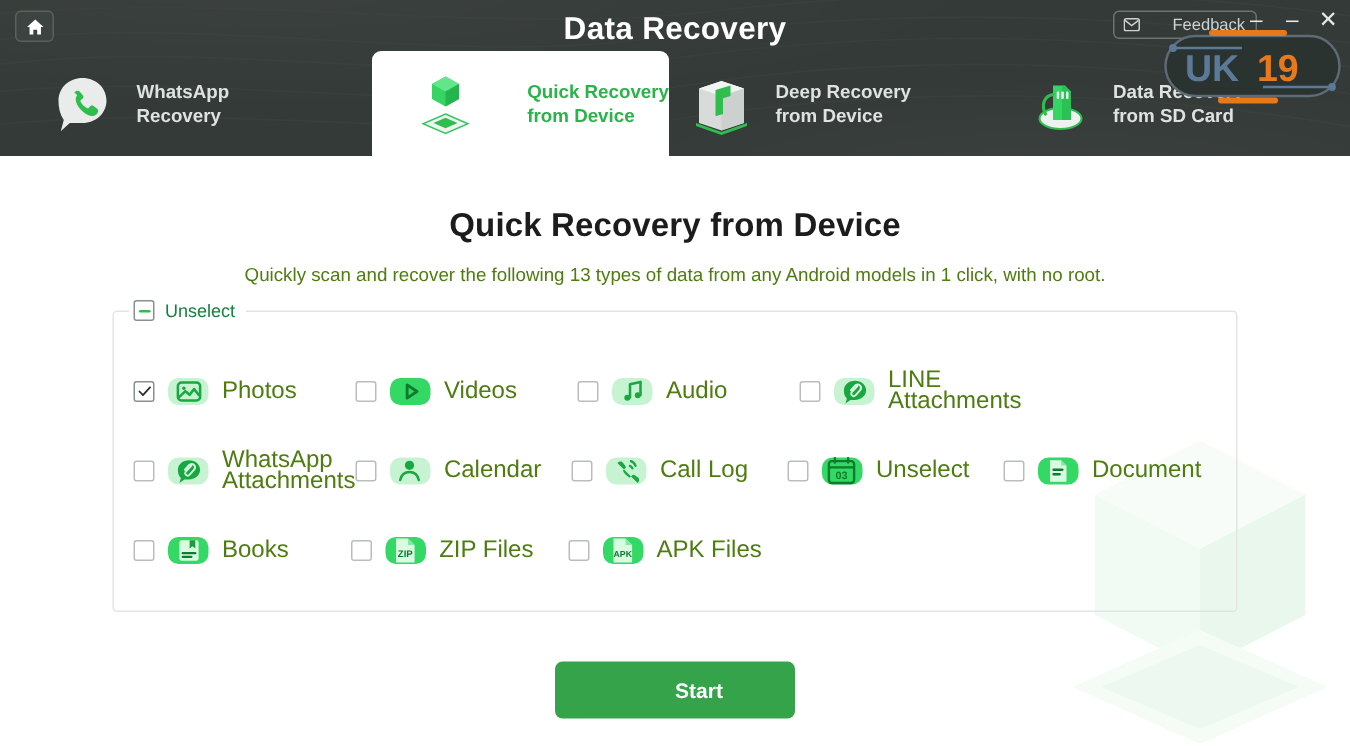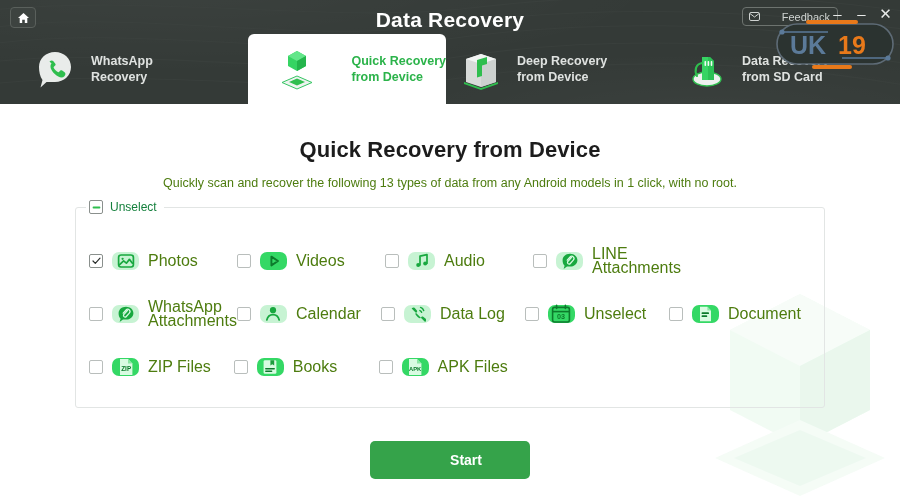--- a/index.html
+++ b/index.html
@@ -444,21 +444,21 @@
 
           <div class="cell c2">
             <span class="cbx"></span>
             <span class="appicon soft">
               <svg width="18" height="18" viewBox="0 0 18 18">
                 <path d="M3.6 3.6 c1.5-1.5 2.9-1.1 3.6-.2 l1.7 2.2 c.5.6.4 1.2-.2 1.7 l-1 1 c-.4.4-.4.7-.1 1.2 c.8 1.5 2.2 2.8 3.7 3.6 c.5.3.8.2 1.2-.2 l1-1 c.5-.6 1.1-.6 1.7-.1 l2.2 1.6 c.9.7 1.2 2.1-.3 3.6" fill="#18a83f"></path>
                 <path d="M12.6 2.4 c1.5.5 2.6 1.7 3.1 3.2" fill="none" stroke="#18a83f" stroke-width="1.5" stroke-linecap="round"></path>
                 <path d="M11.9 5.6 c.8.3 1.4.9 1.7 1.7" fill="none" stroke="#18a83f" stroke-width="1.5" stroke-linecap="round"></path>
               </svg>
             </span>
-            <span class="cell-label">Data Log</span>
+            <span class="cell-label">Call Log</span>
           </div>
 
           <div class="cell c3">
             <span class="cbx"></span>
             <span class="appicon solid">
               <svg width="22" height="22" viewBox="0 0 22 22">
                 <rect x="2.6" y="4.4" width="16.8" height="14.6" rx="2" fill="none" stroke="#0d7a2c" stroke-width="1.6"></rect>
                 <path d="M2.6 8.6 L19.4 8.6" fill="none" stroke="#0d7a2c" stroke-width="1.6"></path>
                 <path d="M6.6 2.4 L6.6 5.4 M15.4 2.4 L15.4 5.4" stroke="#0d7a2c" stroke-width="1.6" stroke-linecap="round"></path>
                 <text x="11" y="16.4" text-anchor="middle" font-family="'Liberation Sans',sans-serif" font-size="7.2" font-weight="bold" fill="#0d7a2c">03</text>
@@ -476,44 +476,44 @@
                 <path d="M6.4 8.2 L12.2 8.2 M6.4 11.2 L10.4 11.2" stroke="#0d7a2c" stroke-width="1.7" stroke-linecap="round"></path>
               </svg>
             </span>
             <span class="cell-label">Document</span>
           </div>
 
         </div>
 
         <div class="grow">
 
+          <div class="cell c0">
+            <span class="cbx"></span>
+            <span class="appicon solid">
+              <svg width="18" height="18" viewBox="0 0 18 18">
+                <rect x="2.6" y="2.2" width="12.8" height="13.6" rx="1.4" fill="#d9fbe2"></rect>
+                <path d="M9.4 2.2 L13.2 2.2 L13.2 7.6 L11.3 6.2 L9.4 7.6 Z" fill="#1d9c3d"></path>
+                <path d="M4.8 10.8 L13.2 10.8 M4.8 13.2 L10.6 13.2" stroke="#0d7a2c" stroke-width="1.5" stroke-linecap="round"></path>
+              </svg>
+            </span>
+            <span class="cell-label">Books</span>
+          </div>
+
           <div class="cell c1">
             <span class="cbx"></span>
             <span class="appicon solid">
               <svg width="20" height="20" viewBox="0 0 20 20">
                 <path d="M4 2 L12 2 L16.4 6.4 L16.4 18 L4 18 Z" fill="#d9fbe2"></path>
                 <path d="M12 2 L16.4 6.4 L12 6.4 Z" fill="#8be6a4"></path>
                 <text x="10.2" y="14.2" text-anchor="middle" font-family="'Liberation Sans',sans-serif" font-size="6.4" font-weight="bold" fill="#0d7a2c">ZIP</text>
               </svg>
             </span>
             <span class="cell-label">ZIP Files</span>
           </div>
 
-          <div class="cell c0">
-            <span class="cbx"></span>
-            <span class="appicon solid">
-              <svg width="18" height="18" viewBox="0 0 18 18">
-                <rect x="2.6" y="2.2" width="12.8" height="13.6" rx="1.4" fill="#d9fbe2"></rect>
-                <path d="M9.4 2.2 L13.2 2.2 L13.2 7.6 L11.3 6.2 L9.4 7.6 Z" fill="#1d9c3d"></path>
-                <path d="M4.8 10.8 L13.2 10.8 M4.8 13.2 L10.6 13.2" stroke="#0d7a2c" stroke-width="1.5" stroke-linecap="round"></path>
-              </svg>
-            </span>
-            <span class="cell-label">Books</span>
-          </div>
-
           <div class="cell c2">
             <span class="cbx"></span>
             <span class="appicon solid">
               <svg width="20" height="20" viewBox="0 0 20 20">
                 <path d="M4 2 L12 2 L16.4 6.4 L16.4 18 L4 18 Z" fill="#d9fbe2"></path>
                 <path d="M12 2 L16.4 6.4 L12 6.4 Z" fill="#8be6a4"></path>
                 <text x="10.2" y="14.2" text-anchor="middle" font-family="'Liberation Sans',sans-serif" font-size="5.8" font-weight="bold" fill="#0d7a2c">APK</text>
               </svg>
             </span>
             <span class="cell-label">APK Files</span>

